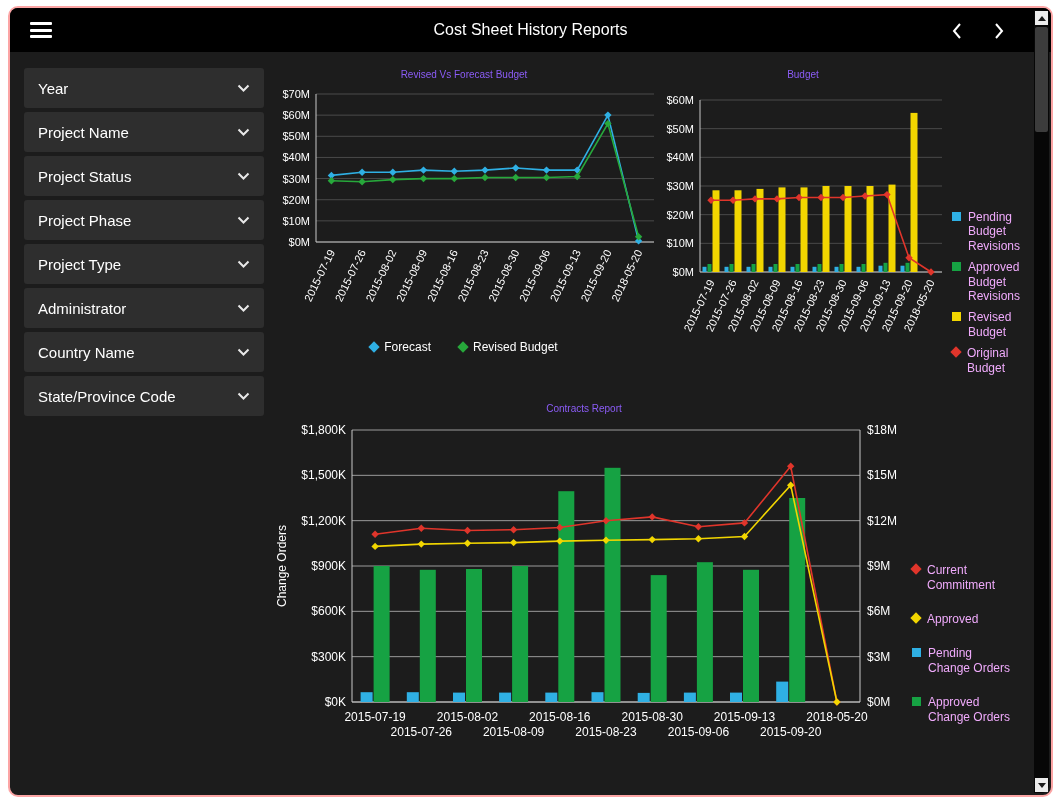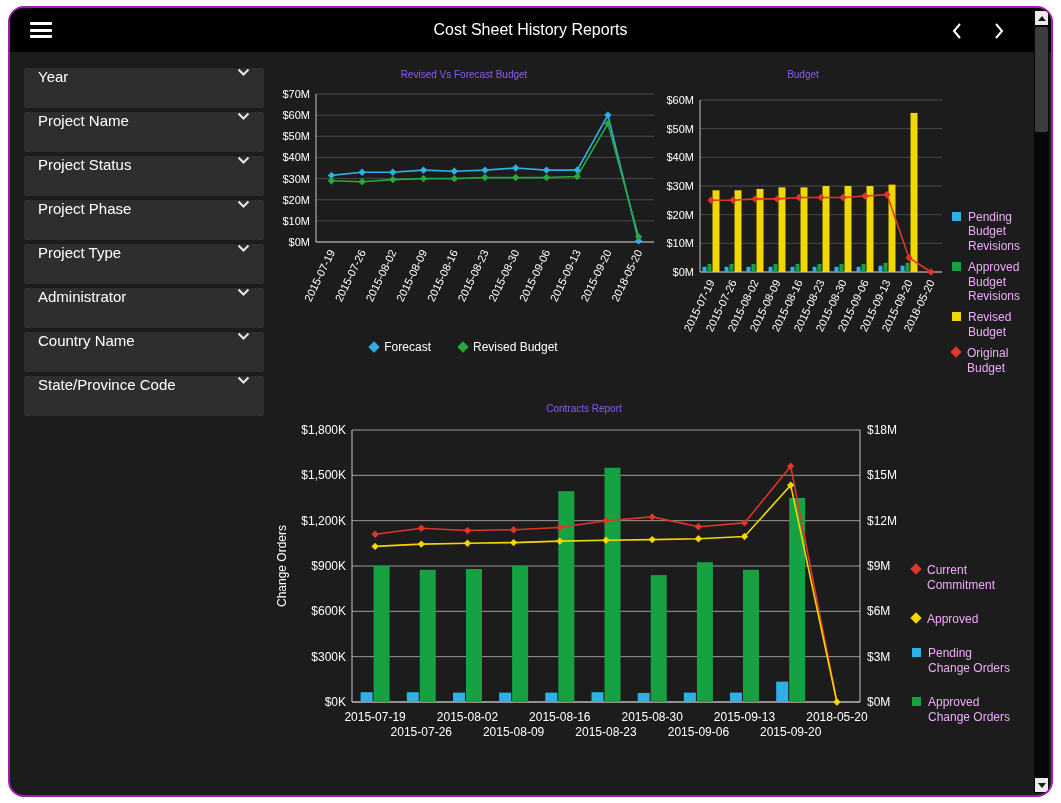--- a/index.html
+++ b/index.html
@@ -1,32 +1,32 @@
 <!DOCTYPE html>
 <html><head>
 <meta charset="utf-8">
 <style>
   *{box-sizing:border-box;margin:0;padding:0}
   html,body{width:1061px;height:803px;background:#ffffff;font-family:"Liberation Sans",sans-serif;overflow:hidden;position:relative}
-  .window{position:absolute;left:8px;top:6px;width:1045px;height:791px;background:#1c1c1c;border:2px solid #a21caf;border-radius:16px;overflow:hidden}
+  .window{position:absolute;left:8px;top:6px;width:1045px;height:791px;background:#1c1c1c;border:2px solid #fca5a5;border-radius:10px;overflow:hidden}
   .titlebar{position:absolute;left:0;top:0;right:0;height:44px;background:#000}
   .hamburger{position:absolute;left:20px;top:14px;width:22px;height:16px;background:none;border:none;cursor:pointer;display:flex;flex-direction:column;justify-content:space-between}
   .hb{display:block;height:3px;background:#fff;border-radius:1px}
   .title{position:absolute;left:0;right:0;top:0;height:44px;line-height:44px;text-align:center;color:#fff;font-size:16px}
   .nav{position:absolute;right:44px;top:12px;display:flex;gap:26px}
   .navbtn{background:none;border:none;cursor:pointer;padding:2px;line-height:0}
   .scrollbar{position:absolute;top:2px;right:2px;bottom:2px;width:15px;background:#070707;border-radius:0 8px 8px 0}
   .scroll-btn{position:absolute;left:1px;width:13px;height:14px;background:#ececec;display:flex;align-items:center;justify-content:center;cursor:pointer}
   .scroll-btn.up{top:1px}
   .scroll-btn.down{bottom:1px}
   .tri-up{width:0;height:0;border-left:4px solid transparent;border-right:4px solid transparent;border-bottom:5px solid #1a1a1a}
   .tri-down{width:0;height:0;border-left:4px solid transparent;border-right:4px solid transparent;border-top:5px solid #1a1a1a}
   .scroll-thumb{position:absolute;left:1px;top:17px;width:13px;height:105px;background:#3c3c3c;border-radius:2px;cursor:pointer}
   .sidebar{position:absolute;left:14px;top:60px;width:240px}
-  .side-item{height:40px;margin-bottom:4px;background:#2e2e2e;border-radius:3px;display:flex;justify-content:space-between;padding:0 14px;cursor:pointer}
+  .side-item{height:40px;margin-bottom:4px;background:#2e2e2e;border-radius:3px;display:flex;align-items:center;justify-content:space-between;padding:0 14px;cursor:pointer}
   .side-label{color:#fff;font-size:15px}
   .chart-block{position:absolute}
   .row{display:flex;align-items:flex-end}
   .chart-title{color:#8b5cf6;font-size:10px;text-align:center;height:20px;line-height:18px}
   svg{display:block;overflow:visible}
   svg text{font-family:"Liberation Sans",sans-serif}
   .legend-row{display:flex;justify-content:center;gap:28px;color:#fff;font-size:12px;margin-top:2px}
   .legend-row .legend-item{display:flex;align-items:center;gap:6px;cursor:pointer}
   .legend-col{display:flex;flex-direction:column;color:#f0abfc;font-size:12px;line-height:1.2}
   .legend-col .legend-item{display:flex;align-items:flex-start;cursor:pointer}

